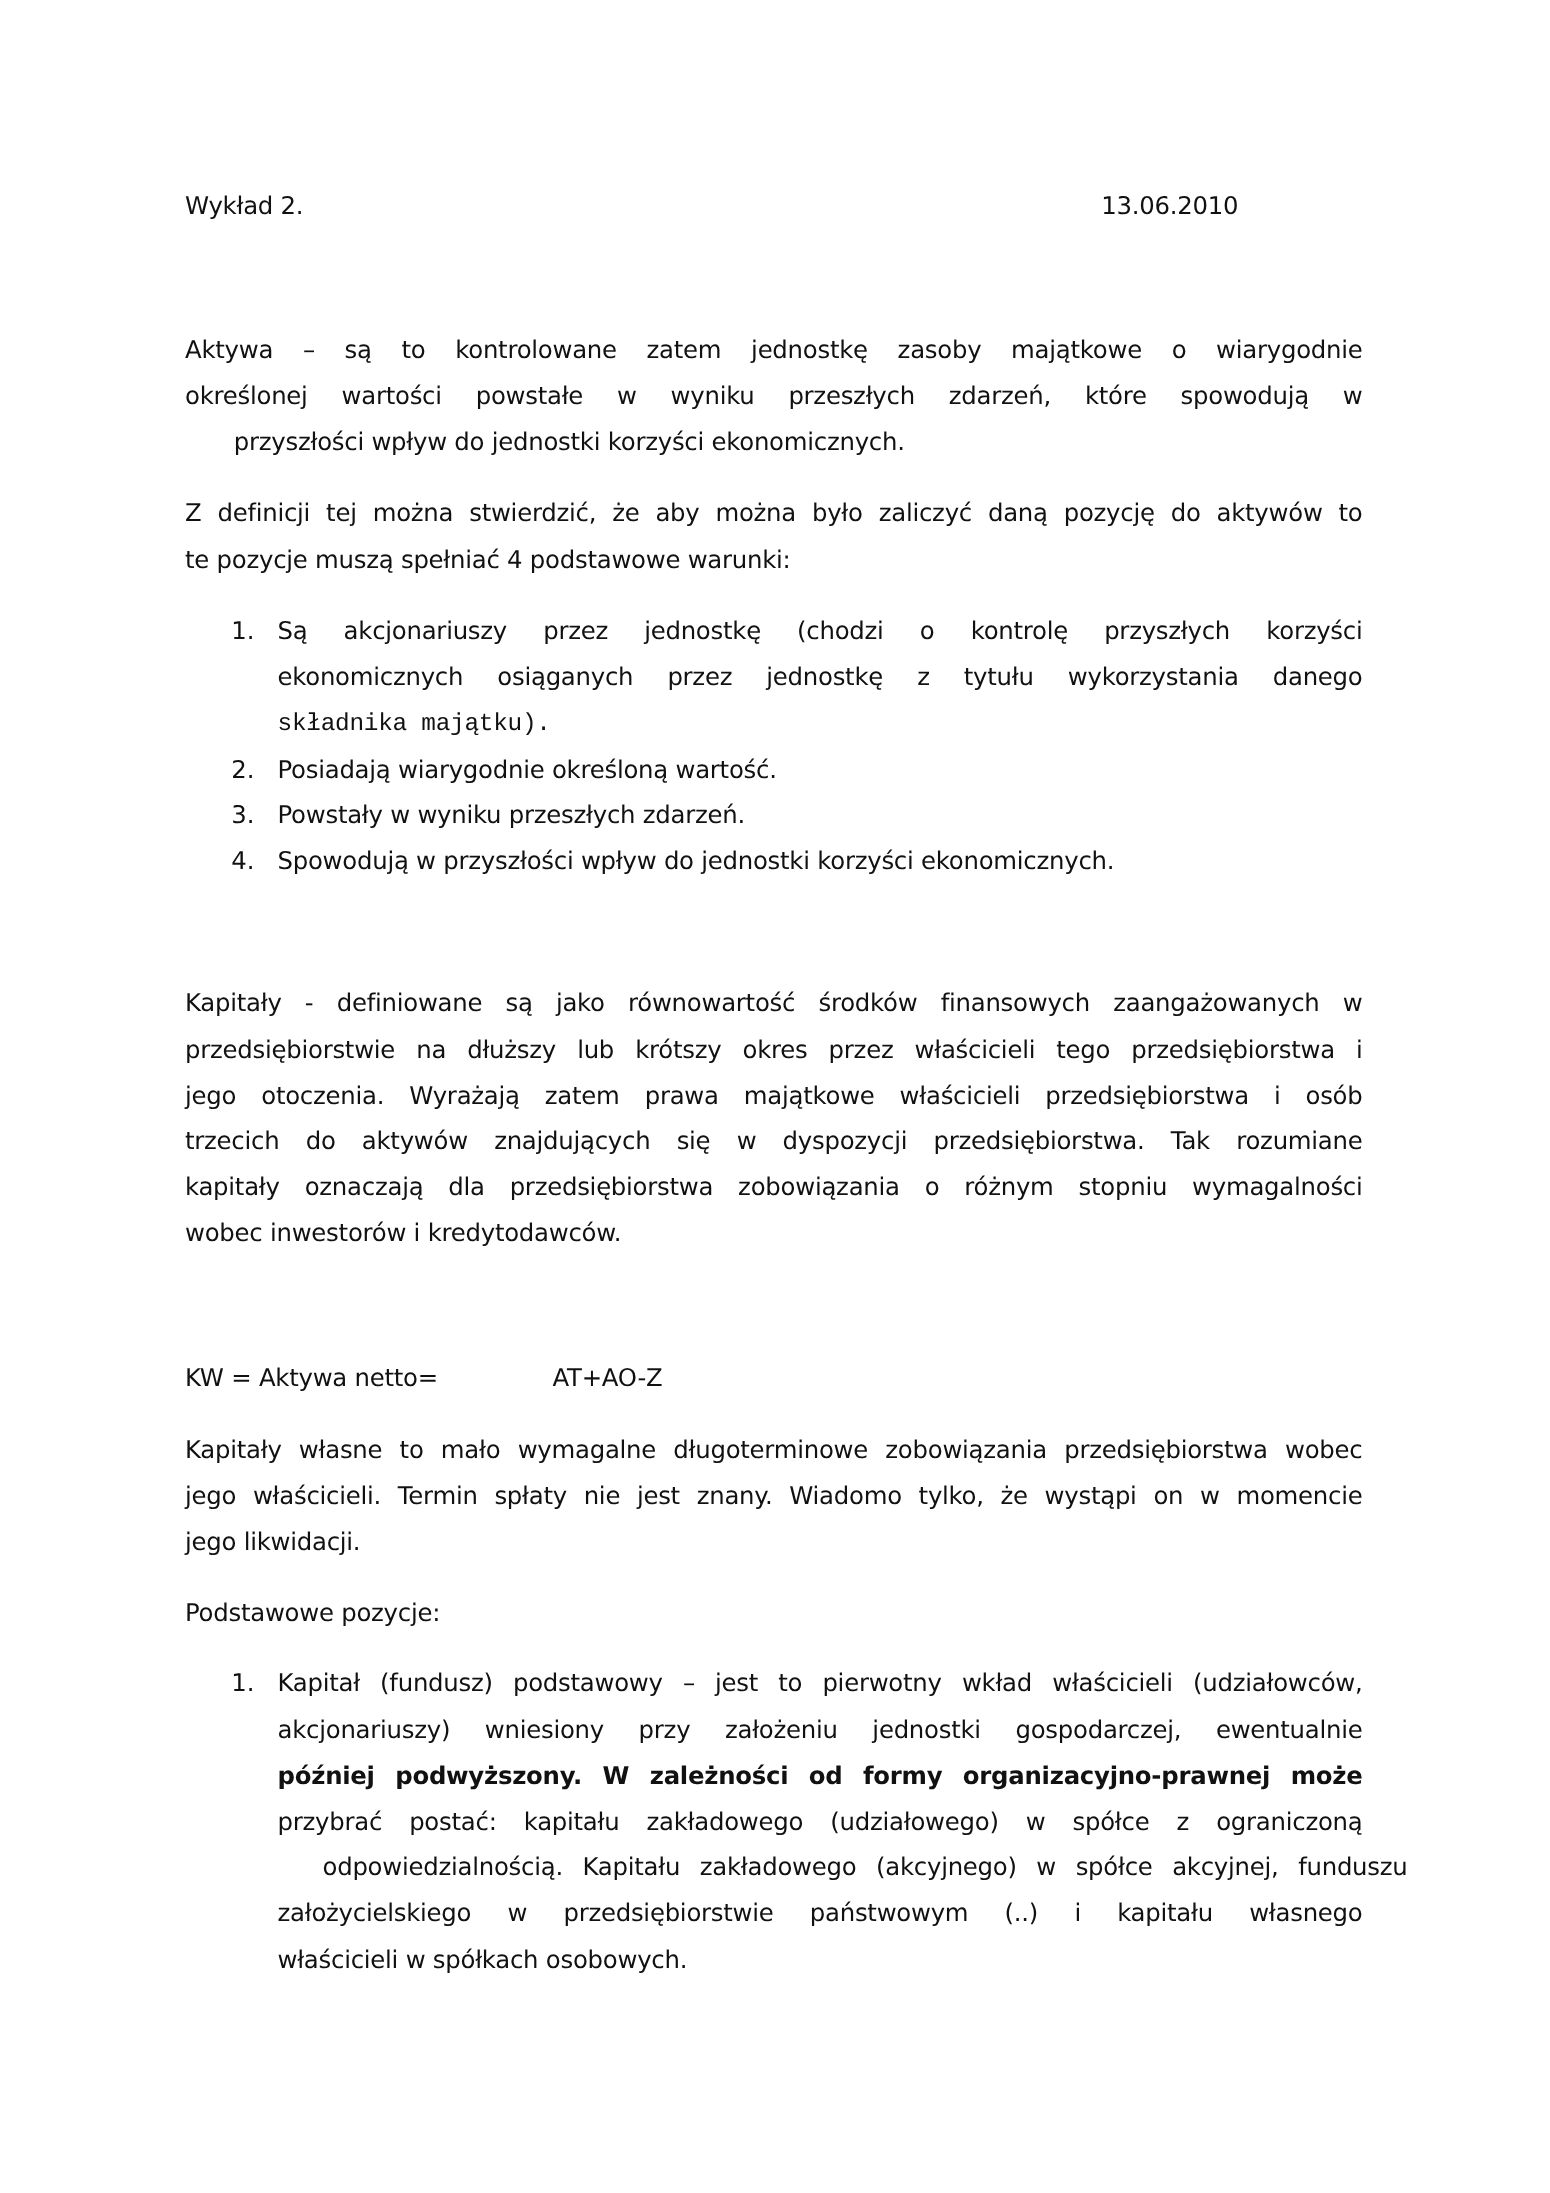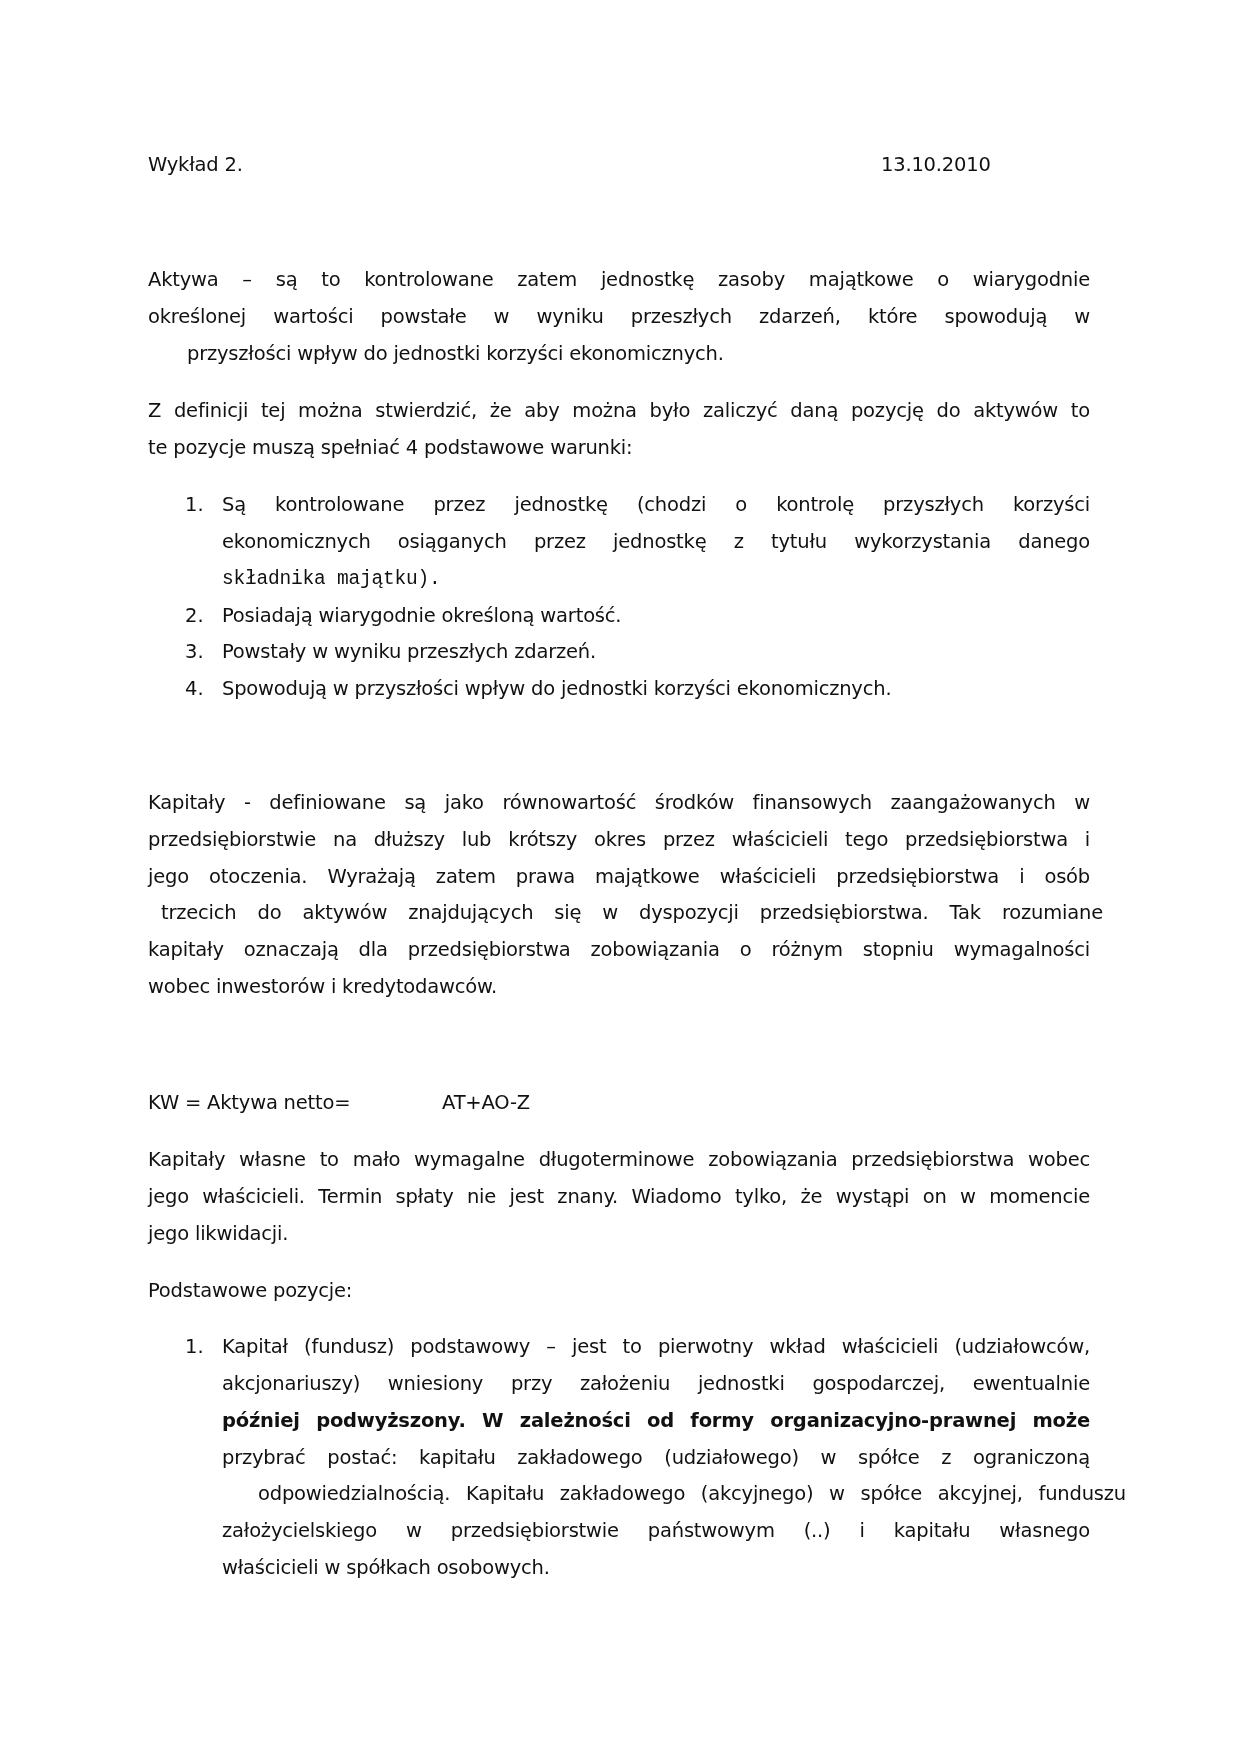--- a/index.html
+++ b/index.html
@@ -9,37 +9,37 @@
   .just { text-align: justify; text-align-last: justify; white-space: normal; }
   .page { position: absolute; left: 0; top: 0; width: 1240px; height: 1754px; }
   .num { position: absolute; font-size: 19.5px; line-height: 24px; }
 </style>
 </head>
 <body>
 
 <div class="page">
 
   <div class="line" style="left:148px; top:153px;">Wykład 2.</div>
-  <div class="line" style="left:881px; top:153px;">13.10.2010</div>
+  <div class="line" style="left:881px; top:153px;">13.06.2010</div>
 
   <div>
     <div class="line just" style="left:148px; top:268px; width:942px;">Aktywa – są to kontrolowane zatem jednostkę zasoby majątkowe o wiarygodnie</div>
     <div class="line just" style="left:148px; top:305px; width:942px;">określonej wartości powstałe w wyniku przeszłych zdarzeń, które spowodują w</div>
     <div class="line" style="left:148px; top:342px;margin-left:39px;">przyszłości wpływ do jednostki korzyści ekonomicznych.</div>
   </div>
 
   <div>
     <div class="line just" style="left:148px; top:399px; width:942px;">Z definicji tej można stwierdzić, że aby można było zaliczyć daną pozycję do aktywów to</div>
     <div class="line" style="left:148px; top:436px;">te pozycje muszą spełniać 4 podstawowe warunki:</div>
   </div>
 
   <div>
     <div>
       <div class="num" style="left:185px; top:493px;">1.</div>
-      <div class="line just" style="left:222px; top:493px; width:868px;">Są kontrolowane przez jednostkę (chodzi o kontrolę przyszłych korzyści</div>
+      <div class="line just" style="left:222px; top:493px; width:868px;">Są akcjonariuszy przez jednostkę (chodzi o kontrolę przyszłych korzyści</div>
       <div class="line just" style="left:222px; top:530px; width:868px;">ekonomicznych osiąganych przez jednostkę z tytułu wykorzystania danego</div>
       <div class="line" style="left:222px; top:567px;font-family:Liberation Mono, monospace;">składnika majątku).</div>
     </div>
     <div>
       <div class="num" style="left:185px; top:604px;">2.</div>
       <div class="line" style="left:222px; top:604px;">Posiadają wiarygodnie określoną wartość.</div>
     </div>
     <div>
       <div class="num" style="left:185px; top:640px;">3.</div>
       <div class="line" style="left:222px; top:640px;">Powstały w wyniku przeszłych zdarzeń.</div>
@@ -47,21 +47,21 @@
     <div>
       <div class="num" style="left:185px; top:677px;">4.</div>
       <div class="line" style="left:222px; top:677px;">Spowodują w przyszłości wpływ do jednostki korzyści ekonomicznych.</div>
     </div>
   </div>
 
   <div>
     <div class="line just" style="left:148px; top:791px; width:942px;">Kapitały - definiowane są jako równowartość środków finansowych zaangażowanych w</div>
     <div class="line just" style="left:148px; top:828px; width:942px;">przedsiębiorstwie na dłuższy lub krótszy okres przez właścicieli tego przedsiębiorstwa i</div>
     <div class="line just" style="left:148px; top:865px; width:942px;">jego otoczenia. Wyrażają zatem prawa majątkowe właścicieli przedsiębiorstwa i osób</div>
-    <div class="line just" style="left:148px; top:901px; width:942px;margin-left:13px;">trzecich do aktywów znajdujących się w dyspozycji przedsiębiorstwa. Tak rozumiane</div>
+    <div class="line just" style="left:148px; top:901px; width:942px;">trzecich do aktywów znajdujących się w dyspozycji przedsiębiorstwa. Tak rozumiane</div>
     <div class="line just" style="left:148px; top:938px; width:942px;">kapitały oznaczają dla przedsiębiorstwa zobowiązania o różnym stopniu wymagalności</div>
     <div class="line" style="left:148px; top:975px;">wobec inwestorów i kredytodawców.</div>
   </div>
 
   <div>
     <div class="line" style="left:148px; top:1091px;">KW = Aktywa netto=</div>
     <div class="line" style="left:442px; top:1091px;">AT+AO-Z</div>
   </div>
 
   <div>

